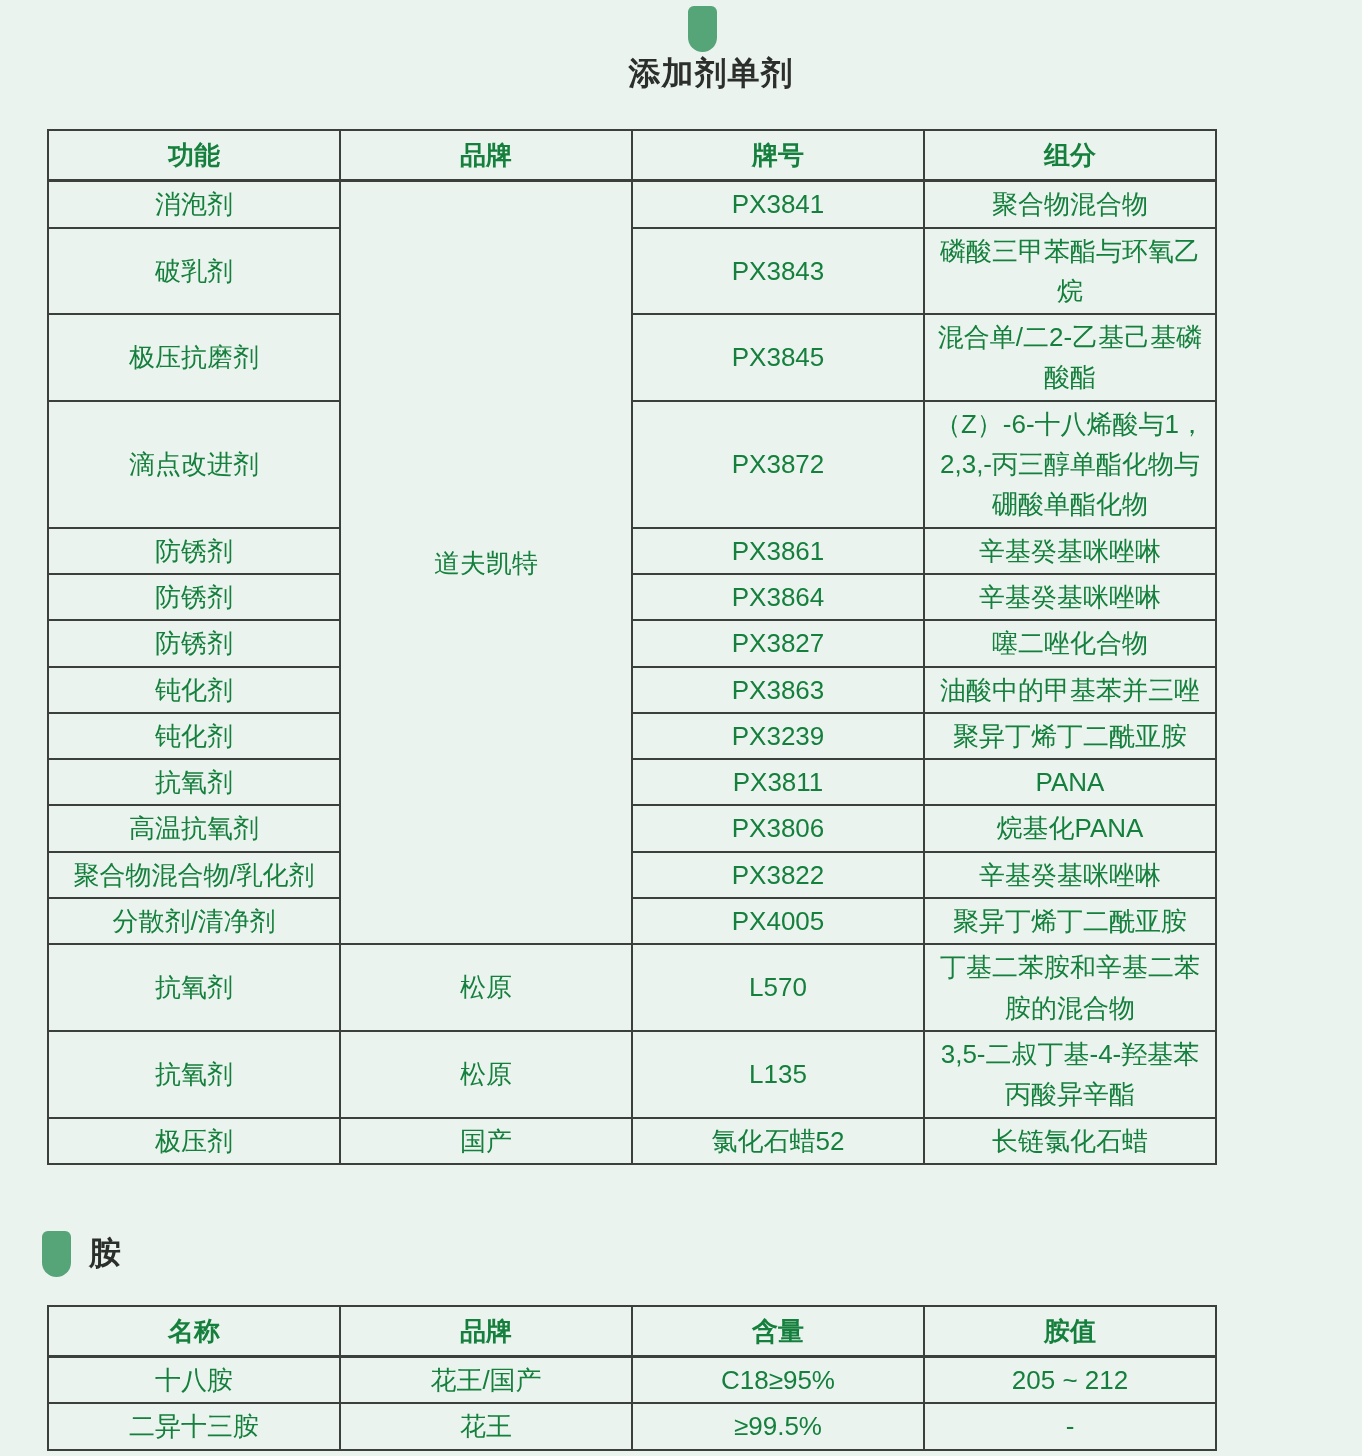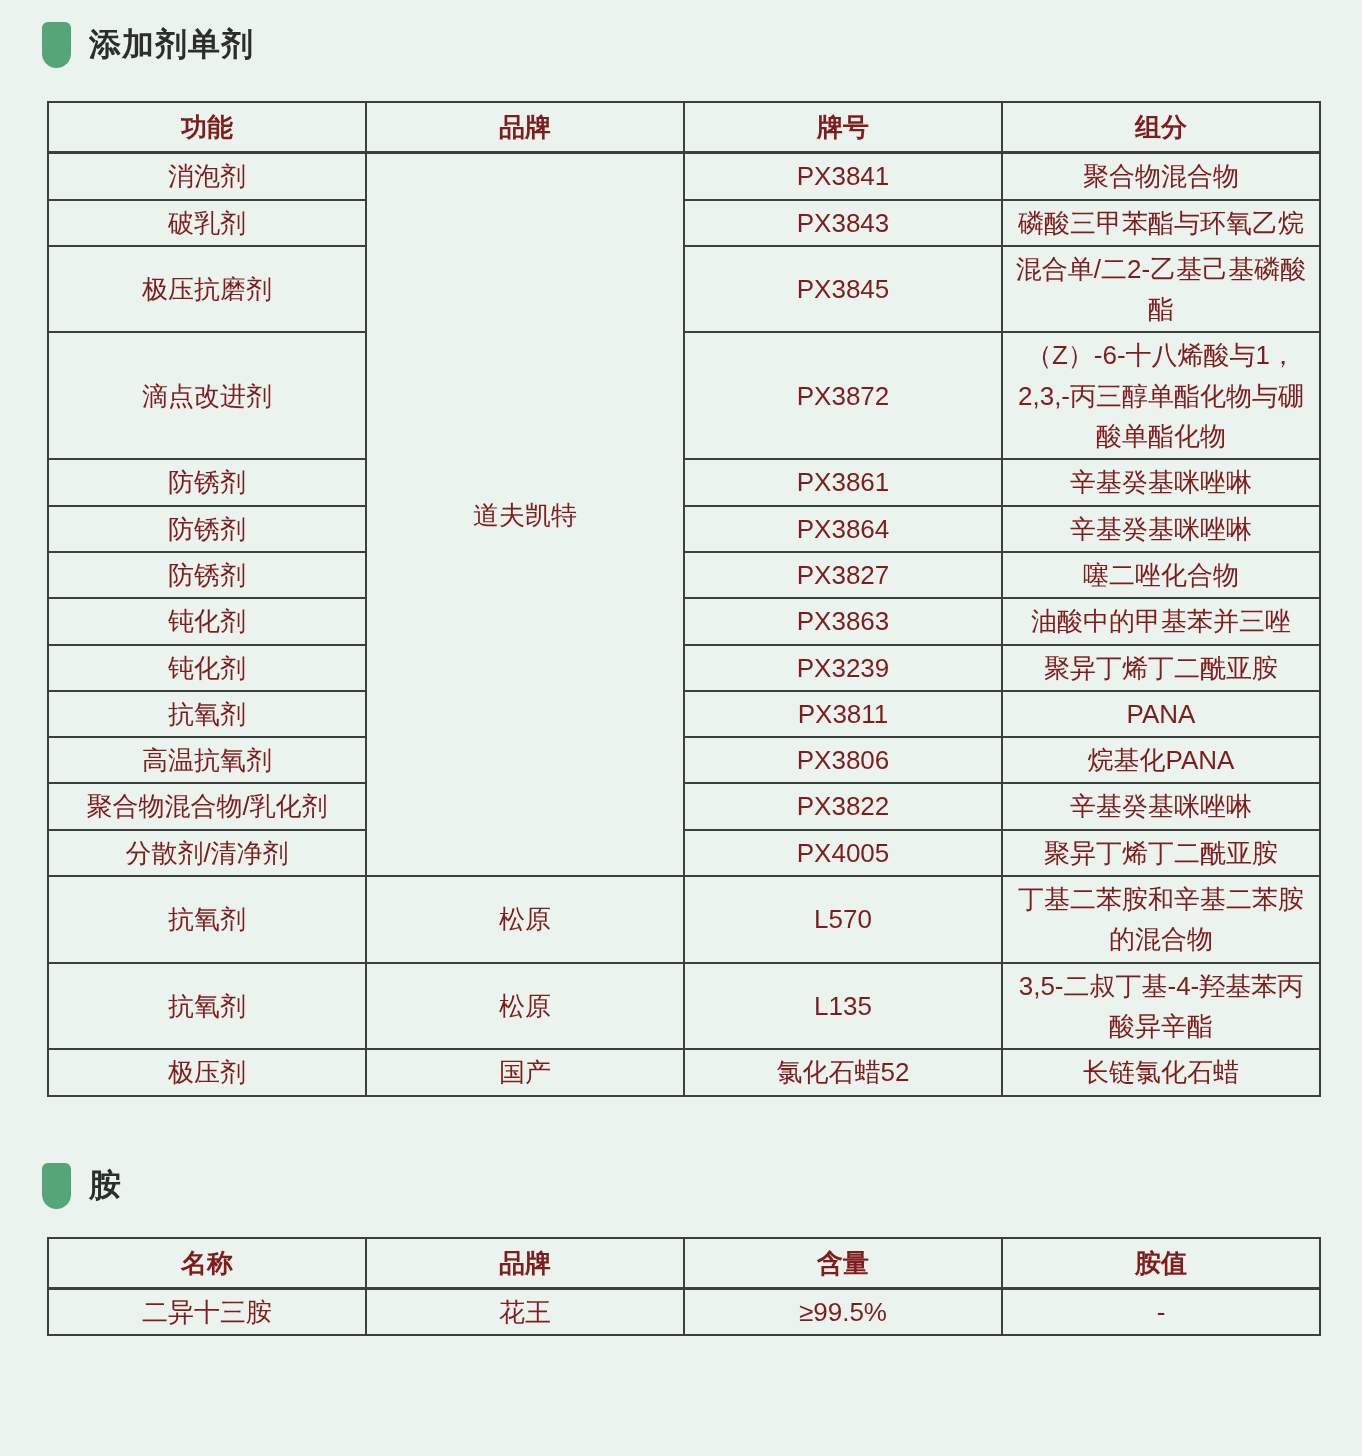--- a/index.html
+++ b/index.html
@@ -9,44 +9,44 @@
     font-family: "Liberation Sans", "DejaVu Sans", sans-serif;
     color: #272a27;
   }
   body { height: 1456px; overflow: hidden; }
 
   .section-header {
     display: flex;
     align-items: center;
     margin-left: 42px;
   }
-  .section-header.first { padding-top: 22px; }
+  .section-header.first { padding-top: 6px; flex-direction: column; }
   .section-header.second { margin-top: 66px; }
   .badge {
     width: 29px;
     height: 46px;
     background: #56a579;
     border-radius: 6px 6px 15px 15px;
     flex: 0 0 auto;
   }
   .section-title {
     font-size: 32px;
     font-weight: 700;
     color: #2b2e2b;
     margin-left: 18px;
     letter-spacing: 1px;
   }
 
   table.data-table {
     border-collapse: collapse;
     table-layout: fixed;
-    width: 1274px;
+    width: 1170px;
     margin-left: 47px;
     font-size: 26px;
-    color: #7f1d1d;
+    color: #15803d;
   }
   table.data-table.t1 { margin-top: 33px; }
   table.data-table.t2 { margin-top: 28px; }
   .data-table th, .data-table td {
     border: 2px solid #3b403c;
     text-align: center;
     vertical-align: middle;
     padding: 2px 6px;
     line-height: 1.55;
     word-break: break-word;
@@ -185,20 +185,26 @@
   <thead>
     <tr>
       <th>名称</th>
       <th>品牌</th>
       <th>含量</th>
       <th>胺值</th>
     </tr>
   </thead>
   <tbody>
     <tr>
+      <td>十八胺</td>
+      <td>花王/国产</td>
+      <td>C18≥95%</td>
+      <td>205 ~ 212</td>
+    </tr>
+    <tr>
       <td>二异十三胺</td>
       <td>花王</td>
       <td>≥99.5%</td>
       <td>-</td>
     </tr>
 
   </tbody>
 </table>
 
 </body></html>

